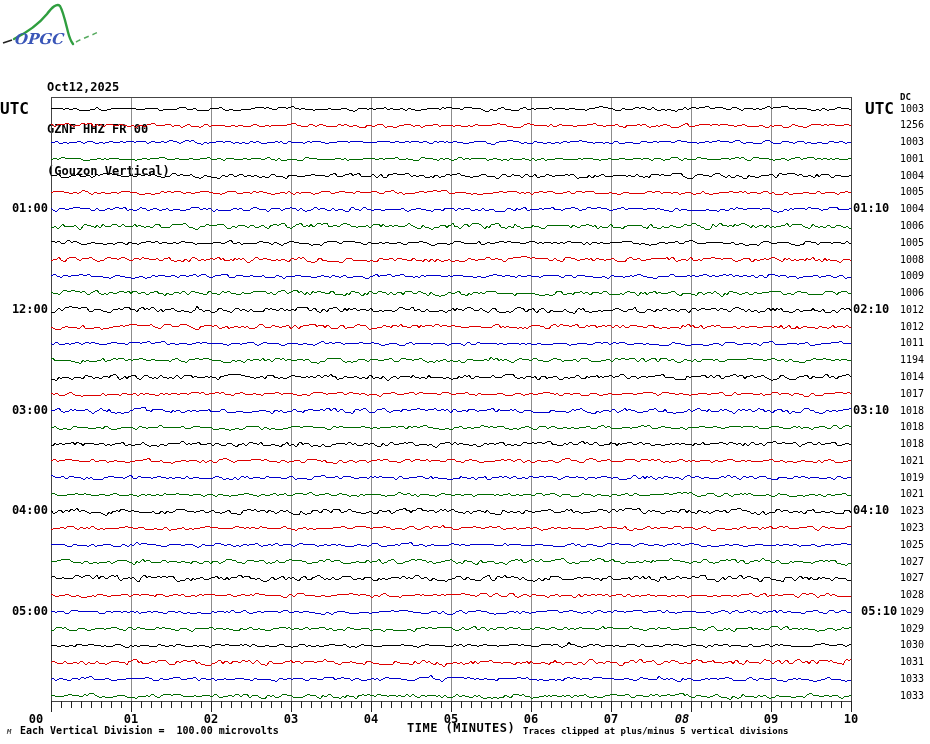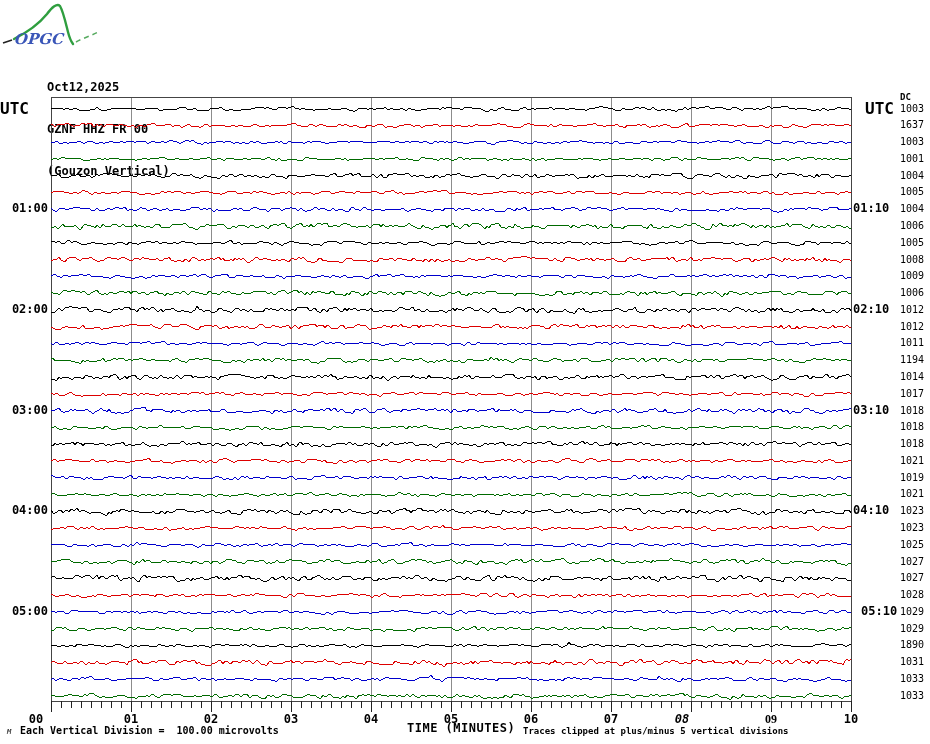--- a/index.html
+++ b/index.html
@@ -168,35 +168,35 @@
       <polyline points="51,611 53,611 55,612 57,612 59,611 61,612 63,611 65,613 67,613 69,613 71,611 73,610 75,611 77,610 79,612 81,611 83,612 85,611 87,612 89,611 91,611 93,611 95,612 97,611 99,613 101,613 103,614 105,613 107,611 109,611 111,612 113,612 115,611 117,612 119,611 121,612 123,612 125,611 127,612 129,613 131,611 133,611 135,613 137,611 139,613 141,613 143,612 145,613 147,612 149,611 151,612 153,612 155,611 157,611 159,613 161,612 163,613 165,614 167,613 169,611 171,611 173,611 175,612 177,613 179,611 181,612 183,613 185,613 187,613 189,612 191,614 193,613 195,614 197,613 199,612 201,613 203,613 205,614 207,613 209,614 211,613 213,611 215,613 217,612 219,611 221,612 223,611 225,613 227,611 229,613 231,611 233,610 235,612 237,612 239,612 241,612 243,611 245,610 247,612 249,613 251,614 253,613 255,612 257,612 259,611 261,612 263,613 265,611 267,611 269,611 271,612 273,611 275,612 277,611 279,613 281,612 283,611 285,610 287,610 289,612 291,612 293,613 295,611 297,611 299,612 301,612 303,612 305,611 307,611 309,612 311,613 313,612 315,613 317,614 319,613 321,614 323,614 325,614 327,612 329,613 331,614 333,614 335,612 337,612 339,611 341,611 343,611 345,612 347,612 349,613 351,613 353,613 355,613 357,613 359,613 361,612 363,613 365,612 367,612 369,613 371,614 373,612 375,612 377,613 379,612 381,611 383,612 385,611 387,611 389,611 391,611 393,610 395,612 397,611 399,611 401,610 403,610 405,611 407,610 409,612 411,611 413,612 415,612 417,613 419,612 421,613 423,613 425,613 427,613 429,613 431,612 433,611 435,611 437,612 439,614 441,613 443,611 445,613 447,614 449,614 451,614 453,614 455,613 457,611 459,611 461,610 463,612 465,613 467,613 469,611 471,611 473,611 475,612 477,610 479,610 481,611 483,611 485,611 487,612 489,613 491,613 493,613 495,615 497,613 499,613 501,613 503,613 505,613 507,613 509,612 511,611 513,611 515,613 517,611 519,613 521,613 523,611 525,612 527,612 529,613 531,613 533,612 535,613 537,611 539,612 541,611 543,611 545,611 547,611 549,610 551,610 553,610 555,611 557,610 559,612 561,613 563,612 565,611 567,612 569,611 571,610 573,611 575,611 577,612 579,612 581,613 583,613 585,612 587,612 589,611 591,613 593,613 595,611 597,611 599,610 601,611 603,612 605,612 607,612 609,611 611,612 613,612 615,610 617,611 619,611 621,612 623,611 625,613 627,611 629,611 631,612 633,611 635,610 637,610 639,610 641,610 643,612 645,612 647,613 649,611 651,611 653,611 655,612 657,611 659,610 661,611 663,613 665,612 667,610 669,612 671,612 673,612 675,613 677,613 679,612 681,613 683,611 685,611 687,611 689,611 691,612 693,611 695,611 697,613 699,612 701,613 703,612 705,613 707,611 709,611 711,613 713,614 715,612 717,613 719,611 721,611 723,610 725,611 727,611 729,613 731,613 733,611 735,611 737,610 739,612 741,612 743,613 745,611 747,611 749,610 751,612 753,612 755,611 757,612 759,613 761,614 763,612 765,611 767,613 769,611 771,611 773,611 775,610 777,613 779,611 781,610 783,612 785,612 787,612 789,611 791,612 793,612 795,612 797,613 799,612 801,613 803,614 805,613 807,611 809,611 811,612 813,611 815,610 817,610 819,612 821,612 823,613 825,613 827,613 829,611 831,610 833,610 835,612 837,613 839,612 841,611 843,610 845,610 847,612 849,612 851,612" fill="none" stroke="#0000cc" stroke-width="1"></polyline>
       <polyline points="51,630 53,631 55,629 57,627 59,627 61,627 63,629 65,627 67,629 69,630 71,631 73,630 75,630 77,630 79,628 81,628 83,628 85,629 87,630 89,630 91,630 93,629 95,629 97,628 99,628 101,628 103,628 105,630 107,628 109,628 111,628 113,627 115,627 117,628 119,629 121,629 123,630 125,631 127,629 129,627 131,627 133,629 135,630 137,628 139,627 141,629 143,628 145,629 147,629 149,630 151,629 153,629 155,629 157,627 159,628 161,629 163,627 165,628 167,628 169,628 171,629 173,629 175,630 177,630 179,630 181,628 183,629 185,628 187,629 189,630 191,631 193,631 195,629 197,628 199,628 201,628 203,629 205,628 207,628 209,628 211,627 213,628 215,630 217,628 219,628 221,628 223,629 225,630 227,628 229,629 231,629 233,630 235,631 237,630 239,631 241,628 243,629 245,630 247,629 249,628 251,627 253,629 255,629 257,630 259,628 261,630 263,629 265,630 267,631 269,630 271,630 273,629 275,628 277,628 279,628 281,627 283,627 285,627 287,629 289,627 291,629 293,630 295,628 297,628 299,629 301,629 303,629 305,628 307,627 309,629 311,629 313,628 315,629 317,628 319,628 321,627 323,627 325,628 327,630 329,629 331,628 333,630 335,630 337,630 339,629 341,629 343,630 345,630 347,628 349,627 351,629 353,628 355,630 357,629 359,629 361,629 363,628 365,628 367,628 369,629 371,631 373,630 375,629 377,629 379,629 381,630 383,631 385,631 387,629 389,629 391,629 393,630 395,630 397,630 399,631 401,630 403,630 405,631 407,630 409,629 411,630 413,631 415,631 417,628 419,628 421,628 423,627 425,628 427,629 429,627 431,627 433,629 435,628 437,628 439,627 441,627 443,628 445,627 447,627 449,627 451,627 453,629 455,630 457,630 459,630 461,629 463,627 465,629 467,630 469,629 471,628 473,627 475,626 477,629 479,630 481,628 483,627 485,628 487,630 489,630 491,628 493,629 495,630 497,628 499,627 501,628 503,627 505,629 507,629 509,628 511,627 513,628 515,628 517,629 519,627 521,629 523,629 525,629 527,629 529,630 531,628 533,630 535,628 537,627 539,627 541,629 543,628 545,629 547,629 549,629 551,628 553,627 555,628 557,629 559,630 561,629 563,629 565,627 567,628 569,630 571,628 573,628 575,630 577,628 579,628 581,627 583,629 585,628 587,629 589,628 591,628 593,628 595,629 597,629 599,629 601,628 603,626 605,629 607,628 609,627 611,627 613,628 615,629 617,628 619,629 621,628 623,629 625,628 627,628 629,628 631,626 633,628 635,628 637,628 639,629 641,629 643,630 645,630 647,630 649,629 651,628 653,628 655,629 657,629 659,627 661,629 663,628 665,629 667,628 669,627 671,629 673,630 675,629 677,630 679,629 681,628 683,628 685,629 687,628 689,628 691,627 693,627 695,627 697,629 699,630 701,629 703,630 705,630 707,629 709,627 711,627 713,626 715,628 717,630 719,630 721,630 723,630 725,628 727,630 729,628 731,630 733,631 735,631 737,628 739,629 741,628 743,629 745,628 747,629 749,627 751,627 753,630 755,628 757,628 759,630 761,629 763,628 765,630 767,629 769,629 771,627 773,626 775,626 777,626 779,628 781,630 783,628 785,627 787,626 789,629 791,630 793,628 795,629 797,628 799,630 801,628 803,630 805,628 807,628 809,630 811,629 813,629 815,630 817,631 819,631 821,630 823,630 825,630 827,629 829,628 831,628 833,629 835,630 837,630 839,629 841,629 843,627 845,629 847,628 849,628 851,627" fill="none" stroke="#006a00" stroke-width="1"></polyline>
       <polyline points="51,645 53,646 55,645 57,646 59,646 61,646 63,645 65,646 67,647 69,646 71,645 73,646 75,647 77,644 79,644 81,644 83,646 85,645 87,646 89,644 91,644 93,644 95,646 97,645 99,645 101,646 103,647 105,645 107,647 109,646 111,646 113,646 115,645 117,644 119,644 121,645 123,646 125,647 127,647 129,647 131,645 133,647 135,645 137,646 139,647 141,645 143,645 145,645 147,645 149,646 151,647 153,646 155,646 157,646 159,644 161,645 163,645 165,646 167,646 169,646 171,645 173,646 175,646 177,644 179,644 181,645 183,645 185,646 187,646 189,646 191,646 193,646 195,645 197,646 199,646 201,645 203,645 205,646 207,646 209,647 211,647 213,645 215,645 217,644 219,644 221,645 223,645 225,645 227,644 229,645 231,645 233,645 235,645 237,645 239,646 241,644 243,646 245,644 247,645 249,646 251,646 253,644 255,645 257,646 259,646 261,646 263,647 265,646 267,645 269,646 271,646 273,646 275,646 277,646 279,645 281,644 283,644 285,646 287,647 289,646 291,647 293,647 295,646 297,647 299,645 301,644 303,644 305,645 307,647 309,645 311,646 313,646 315,647 317,645 319,646 321,646 323,647 325,645 327,646 329,645 331,644 333,644 335,645 337,645 339,645 341,646 343,645 345,644 347,646 349,647 351,647 353,646 355,647 357,647 359,646 361,645 363,644 365,646 367,645 369,646 371,645 373,646 375,646 377,647 379,646 381,647 383,645 385,645 387,646 389,645 391,646 393,645 395,645 397,645 399,646 401,645 403,644 405,646 407,645 409,646 411,645 413,646 415,646 417,647 419,647 421,646 423,645 425,645 427,644 429,645 431,645 433,645 435,645 437,645 439,645 441,646 443,645 445,646 447,646 449,646 451,647 453,646 455,644 457,646 459,645 461,644 463,646 465,646 467,645 469,644 471,645 473,645 475,645 477,646 479,646 481,645 483,645 485,644 487,645 489,645 491,645 493,646 495,645 497,646 499,646 501,645 503,646 505,645 507,645 509,645 511,644 513,645 515,644 517,644 519,646 521,645 523,644 525,646 527,645 529,645 531,646 533,646 535,646 537,647 539,646 541,645 543,644 545,645 547,644 549,644 551,645 553,645 555,644 557,644 559,646 561,647 563,647 565,646 567,645 569,642 571,645 573,644 575,645 577,646 579,646 581,647 583,647 585,646 587,646 589,645 591,644 593,645 595,645 597,644 599,645 601,646 603,646 605,646 607,645 609,645 611,645 613,646 615,646 617,645 619,646 621,646 623,646 625,647 627,645 629,644 631,644 633,644 635,645 637,646 639,647 641,645 643,644 645,646 647,646 649,646 651,647 653,646 655,645 657,645 659,646 661,646 663,646 665,645 667,644 669,644 671,645 673,645 675,644 677,644 679,645 681,645 683,646 685,646 687,646 689,645 691,645 693,644 695,644 697,646 699,645 701,645 703,646 705,647 707,647 709,645 711,646 713,646 715,644 717,644 719,646 721,645 723,645 725,644 727,644 729,646 731,646 733,645 735,645 737,646 739,645 741,646 743,646 745,646 747,647 749,645 751,644 753,646 755,646 757,647 759,646 761,646 763,645 765,645 767,644 769,645 771,647 773,646 775,645 777,644 779,646 781,644 783,645 785,646 787,645 789,645 791,646 793,646 795,646 797,646 799,646 801,646 803,647 805,646 807,646 809,647 811,646 813,646 815,645 817,644 819,644 821,644 823,643 825,644 827,644 829,645 831,645 833,646 835,645 837,645 839,644 841,644 843,645 845,646 847,646 849,645 851,644" fill="none" stroke="#000000" stroke-width="1"></polyline>
       <polyline points="51,663 53,661 55,662 57,663 59,663 61,663 63,663 65,661 67,663 69,664 71,663 73,663 75,662 77,663 79,663 81,661 83,662 85,664 87,664 89,662 91,664 93,663 95,663 97,661 99,663 101,663 103,663 105,664 107,664 109,663 111,662 113,661 115,662 117,661 119,662 121,663 123,662 125,663 127,665 129,661 131,661 133,660 135,659 137,660 139,663 141,661 143,664 145,663 147,664 149,663 151,662 153,661 155,662 157,662 159,660 161,661 163,660 165,660 167,662 169,664 171,664 173,664 175,664 177,661 179,662 181,662 183,661 185,660 187,661 189,661 191,661 193,660 195,661 197,664 199,662 201,664 203,664 205,665 207,666 209,665 211,665 213,663 215,663 217,662 219,660 221,661 223,664 225,661 227,661 229,663 231,664 233,661 235,662 237,661 239,663 241,662 243,660 245,661 247,662 249,660 251,662 253,664 255,662 257,660 259,662 261,664 263,664 265,665 267,665 269,662 271,661 273,663 275,663 277,663 279,664 281,663 283,663 285,662 287,661 289,662 291,660 293,663 295,662 297,661 299,661 301,663 303,663 305,661 307,662 309,661 311,662 313,661 315,663 317,662 319,661 321,662 323,661 325,659 327,661 329,661 331,661 333,661 335,663 337,663 339,665 341,664 343,662 345,663 347,662 349,663 351,661 353,663 355,662 357,664 359,663 361,663 363,664 365,664 367,661 369,661 371,662 373,663 375,664 377,663 379,664 381,664 383,665 385,664 387,664 389,664 391,664 393,664 395,661 397,662 399,662 401,664 403,663 405,664 407,663 409,664 411,665 413,664 415,661 417,663 419,664 421,662 423,660 425,661 427,663 429,661 431,663 433,664 435,665 437,662 439,664 441,664 443,666 445,666 447,663 449,664 451,663 453,663 455,662 457,663 459,664 461,662 463,664 465,664 467,663 469,663 471,661 473,664 475,661 477,663 479,663 481,661 483,662 485,661 487,662 489,661 491,660 493,662 495,662 497,663 499,662 501,663 503,663 505,662 507,663 509,662 511,663 513,664 515,665 517,662 519,662 521,664 523,662 525,663 527,661 529,664 531,661 533,663 535,664 537,663 539,663 541,663 543,662 545,663 547,663 549,665 551,662 553,663 555,660 557,663 559,662 561,663 563,665 565,663 567,662 569,662 571,662 573,664 575,664 577,664 579,662 581,662 583,664 585,664 587,662 589,660 591,659 593,660 595,662 597,664 599,662 601,662 603,663 605,663 607,661 609,661 611,663 613,662 615,662 617,663 619,665 621,665 623,665 625,662 627,662 629,662 631,660 633,660 635,662 637,662 639,660 641,659 643,662 645,663 647,661 649,661 651,662 653,660 655,662 657,664 659,665 661,664 663,663 665,661 667,661 669,663 671,661 673,660 675,661 677,661 679,663 681,663 683,664 685,662 687,663 689,664 691,663 693,660 695,661 697,659 699,661 701,660 703,663 705,662 707,662 709,661 711,662 713,660 715,663 717,662 719,662 721,662 723,664 725,662 727,663 729,661 731,661 733,664 735,661 737,660 739,663 741,663 743,665 745,663 747,660 749,662 751,663 753,662 755,663 757,662 759,663 761,663 763,661 765,659 767,661 769,660 771,662 773,664 775,662 777,661 779,660 781,663 783,663 785,661 787,660 789,663 791,663 793,663 795,661 797,660 799,659 801,661 803,663 805,662 807,661 809,664 811,661 813,660 815,662 817,664 819,661 821,660 823,660 825,661 827,660 829,662 831,660 833,662 835,662 837,663 839,663 841,663 843,665 845,661 847,659 849,661 851,659" fill="none" stroke="#dd0000" stroke-width="1"></polyline>
       <polyline points="51,680 53,678 55,680 57,680 59,679 61,678 63,679 65,679 67,680 69,680 71,680 73,678 75,678 77,678 79,680 81,678 83,677 85,679 87,677 89,677 91,676 93,678 95,680 97,679 99,679 101,680 103,679 105,679 107,678 109,679 111,680 113,680 115,681 117,680 119,679 121,679 123,679 125,680 127,678 129,678 131,678 133,678 135,678 137,678 139,679 141,678 143,678 145,678 147,677 149,678 151,678 153,680 155,680 157,680 159,680 161,678 163,679 165,679 167,679 169,679 171,678 173,678 175,677 177,678 179,677 181,679 183,679 185,679 187,679 189,678 191,678 193,678 195,677 197,679 199,681 201,679 203,678 205,678 207,680 209,679 211,679 213,678 215,680 217,680 219,679 221,679 223,680 225,678 227,680 229,679 231,679 233,679 235,679 237,678 239,678 241,679 243,678 245,680 247,679 249,679 251,681 253,680 255,678 257,679 259,680 261,679 263,680 265,679 267,680 269,679 271,680 273,680 275,681 277,681 279,679 281,678 283,679 285,680 287,679 289,678 291,679 293,679 295,678 297,678 299,679 301,678 303,679 305,680 307,680 309,680 311,678 313,679 315,678 317,679 319,680 321,679 323,679 325,677 327,677 329,677 331,677 333,677 335,680 337,679 339,678 341,678 343,677 345,679 347,678 349,678 351,680 353,680 355,679 357,678 359,679 361,680 363,680 365,680 367,680 369,679 371,679 373,678 375,680 377,678 379,680 381,680 383,679 385,678 387,677 389,678 391,679 393,678 395,679 397,678 399,678 401,679 403,680 405,679 407,680 409,680 411,680 413,680 415,680 417,679 419,678 421,677 423,677 425,677 427,677 429,677 431,675 433,678 435,679 437,680 439,679 441,681 443,681 445,679 447,678 449,677 451,677 453,677 455,677 457,677 459,678 461,677 463,677 465,679 467,678 469,677 471,679 473,678 475,680 477,678 479,679 481,679 483,680 485,678 487,679 489,680 491,679 493,679 495,680 497,681 499,678 501,678 503,678 505,678 507,678 509,679 511,678 513,679 515,678 517,678 519,677 521,678 523,678 525,679 527,677 529,679 531,679 533,680 535,679 537,680 539,680 541,679 543,680 545,680 547,680 549,680 551,679 553,679 555,680 557,680 559,679 561,680 563,681 565,678 567,678 569,677 571,679 573,678 575,677 577,679 579,678 581,680 583,678 585,678 587,678 589,679 591,680 593,678 595,677 597,677 599,678 601,677 603,679 605,678 607,678 609,679 611,678 613,678 615,680 617,679 619,680 621,679 623,680 625,678 627,678 629,679 631,679 633,680 635,680 637,680 639,679 641,677 643,678 645,679 647,678 649,680 651,679 653,679 655,680 657,679 659,676 661,678 663,679 665,680 667,678 669,680 671,678 673,679 675,680 677,681 679,681 681,681 683,678 685,680 687,679 689,678 691,679 693,680 695,680 697,680 699,680 701,680 703,679 705,679 707,678 709,680 711,678 713,679 715,678 717,679 719,679 721,678 723,678 725,678 727,677 729,678 731,678 733,680 735,680 737,680 739,680 741,680 743,680 745,681 747,679 749,678 751,677 753,679 755,679 757,681 759,679 761,678 763,678 765,680 767,679 769,680 771,678 773,679 775,678 777,680 779,681 781,680 783,681 785,681 787,681 789,679 791,680 793,679 795,678 797,680 799,678 801,679 803,679 805,680 807,679 809,680 811,680 813,681 815,681 817,681 819,680 821,680 823,679 825,679 827,678 829,677 831,679 833,679 835,679 837,680 839,679 841,680 843,680 845,681 847,681 849,680 851,681" fill="none" stroke="#0000cc" stroke-width="1"></polyline>
       <polyline points="51,696 53,695 55,696 57,696 59,697 61,696 63,697 65,695 67,696 69,694 71,694 73,696 75,695 77,695 79,696 81,696 83,696 85,694 87,696 89,694 91,693 93,693 95,695 97,696 99,697 101,698 103,696 105,697 107,697 109,697 111,697 113,697 115,696 117,696 119,695 121,696 123,695 125,696 127,697 129,697 131,698 133,697 135,698 137,698 139,696 141,697 143,696 145,697 147,695 149,697 151,695 153,694 155,696 157,697 159,698 161,696 163,695 165,694 167,694 169,694 171,695 173,695 175,694 177,694 179,694 181,695 183,696 185,696 187,696 189,696 191,696 193,697 195,695 197,697 199,696 201,697 203,695 205,695 207,695 209,695 211,697 213,696 215,694 217,695 219,697 221,697 223,697 225,696 227,697 229,695 231,695 233,697 235,695 237,694 239,695 241,697 243,695 245,694 247,694 249,697 251,697 253,695 255,696 257,695 259,697 261,698 263,698 265,699 267,696 269,695 271,697 273,695 275,697 277,697 279,697 281,696 283,694 285,694 287,695 289,696 291,695 293,697 295,698 297,697 299,698 301,697 303,697 305,696 307,695 309,694 311,696 313,695 315,695 317,697 319,698 321,698 323,695 325,697 327,696 329,694 331,695 333,697 335,697 337,697 339,698 341,698 343,696 345,698 347,695 349,696 351,697 353,696 355,698 357,698 359,695 361,696 363,694 365,696 367,695 369,694 371,696 373,695 375,697 377,695 379,694 381,695 383,695 385,695 387,696 389,696 391,695 393,696 395,695 397,697 399,695 401,696 403,697 405,696 407,694 409,696 411,696 413,694 415,696 417,697 419,698 421,696 423,695 425,696 427,696 429,695 431,696 433,695 435,695 437,697 439,695 441,697 443,697 445,695 447,697 449,697 451,697 453,697 455,696 457,694 459,696 461,697 463,695 465,696 467,696 469,697 471,698 473,697 475,695 477,697 479,695 481,697 483,698 485,698 487,698 489,697 491,698 493,698 495,697 497,698 499,698 501,697 503,698 505,695 507,696 509,697 511,698 513,695 515,694 517,694 519,695 521,696 523,694 525,696 527,697 529,696 531,698 533,698 535,697 537,697 539,697 541,696 543,697 545,695 547,697 549,695 551,697 553,695 555,695 557,696 559,696 561,697 563,695 565,697 567,695 569,695 571,697 573,697 575,695 577,696 579,696 581,695 583,696 585,694 587,696 589,697 591,697 593,698 595,696 597,697 599,697 601,698 603,697 605,696 607,695 609,696 611,694 613,695 615,694 617,695 619,695 621,695 623,695 625,695 627,694 629,695 631,697 633,697 635,697 637,695 639,696 641,695 643,696 645,696 647,696 649,696 651,694 653,696 655,695 657,694 659,696 661,696 663,695 665,696 667,695 669,694 671,696 673,695 675,695 677,694 679,694 681,693 683,693 685,696 687,694 689,696 691,697 693,698 695,697 697,695 699,695 701,696 703,696 705,696 707,697 709,698 711,696 713,696 715,695 717,694 719,696 721,697 723,697 725,697 727,698 729,699 731,699 733,696 735,697 737,698 739,698 741,697 743,694 745,696 747,696 749,696 751,696 753,696 755,698 757,697 759,695 761,697 763,696 765,695 767,697 769,698 771,698 773,697 775,697 777,695 779,696 781,696 783,696 785,696 787,697 789,696 791,697 793,697 795,698 797,696 799,697 801,696 803,697 805,697 807,695 809,694 811,693 813,695 815,696 817,695 819,696 821,696 823,697 825,695 827,695 829,696 831,697 833,695 835,696 837,695 839,697 841,698 843,698 845,696 847,697 849,696 851,695" fill="none" stroke="#006a00" stroke-width="1"></polyline>
     </svg>
 
   <div id="left-labels">
       <span class="abs timelabel left-lab" style="left:0px;top:202px;">01:00</span>
-      <span class="abs timelabel left-lab" style="left:0px;top:303px;">02:00</span>
+      <span class="abs timelabel left-lab" style="left:0px;top:303px;">12:00</span>
       <span class="abs timelabel left-lab" style="left:0px;top:404px;">03:00</span>
       <span class="abs timelabel left-lab" style="left:0px;top:504px;">04:00</span>
       <span class="abs timelabel left-lab" style="left:0px;top:605px;">05:00</span>
     </div>
   <div id="right-labels">
       <span class="abs timelabel" style="left:853px;top:202px;">01:10</span>
       <span class="abs timelabel" style="left:853px;top:303px;">02:10</span>
       <span class="abs timelabel" style="left:853px;top:404px;">03:10</span>
       <span class="abs timelabel" style="left:853px;top:504px;">04:10</span>
       <span class="abs timelabel" style="left:853px;top:605px;padding-left:8px;">05:10</span>
     </div>
   <div id="dc-values">
       <span class="abs dcval" style="left:900px;top:104px;">1003</span>
-      <span class="abs dcval" style="left:900px;top:120px;">1637</span>
+      <span class="abs dcval" style="left:900px;top:120px;">1256</span>
       <span class="abs dcval" style="left:900px;top:137px;">1003</span>
       <span class="abs dcval" style="left:900px;top:154px;">1001</span>
       <span class="abs dcval" style="left:900px;top:171px;">1004</span>
       <span class="abs dcval" style="left:900px;top:187px;">1005</span>
       <span class="abs dcval" style="left:900px;top:204px;">1004</span>
       <span class="abs dcval" style="left:900px;top:221px;">1006</span>
       <span class="abs dcval" style="left:900px;top:238px;">1005</span>
       <span class="abs dcval" style="left:900px;top:255px;">1008</span>
       <span class="abs dcval" style="left:900px;top:271px;">1009</span>
       <span class="abs dcval" style="left:900px;top:288px;">1006</span>
@@ -213,36 +213,36 @@
       <span class="abs dcval" style="left:900px;top:473px;">1019</span>
       <span class="abs dcval" style="left:900px;top:489px;">1021</span>
       <span class="abs dcval" style="left:900px;top:506px;">1023</span>
       <span class="abs dcval" style="left:900px;top:523px;">1023</span>
       <span class="abs dcval" style="left:900px;top:540px;">1025</span>
       <span class="abs dcval" style="left:900px;top:557px;">1027</span>
       <span class="abs dcval" style="left:900px;top:573px;">1027</span>
       <span class="abs dcval" style="left:900px;top:590px;">1028</span>
       <span class="abs dcval" style="left:900px;top:607px;">1029</span>
       <span class="abs dcval" style="left:900px;top:624px;">1029</span>
-      <span class="abs dcval" style="left:900px;top:640px;">1890</span>
+      <span class="abs dcval" style="left:900px;top:640px;">1030</span>
       <span class="abs dcval" style="left:900px;top:657px;">1031</span>
       <span class="abs dcval" style="left:900px;top:674px;">1033</span>
       <span class="abs dcval" style="left:900px;top:691px;">1033</span>
     </div>
   <div id="x-labels">
       <span class="abs xtick" style="left:19px;top:712px;">00</span>
       <span class="abs xtick" style="left:114px;top:712px;">01</span>
       <span class="abs xtick" style="left:194px;top:712px;">02</span>
       <span class="abs xtick" style="left:274px;top:712px;">03</span>
       <span class="abs xtick" style="left:354px;top:712px;">04</span>
       <span class="abs xtick" style="left:434px;top:712px;">05</span>
       <span class="abs xtick" style="left:514px;top:712px;">06</span>
       <span class="abs xtick" style="left:594px;top:712px;">07</span>
       <span class="abs xtick" style="left:665px;top:712px;font-style:italic;">08</span>
-      <span class="abs xtick" style="left:754px;top:712px;font-family:Liberation Serif, serif;">09</span>
+      <span class="abs xtick" style="left:754px;top:712px;">09</span>
       <span class="abs xtick" style="left:834px;top:712px;">10</span>
     </div>
 
   <span class="abs wm" style="left:7px;top:728px;">M</span>
   <span class="abs fnote" style="left:20px;top:725px;">Each Vertical Division =  100.00 microvolts</span>
   <span class="abs xaxis-title" style="left:407px;top:721px;">TIME (MINUTES)</span>
   <span class="abs fnote-sm" style="left:523px;top:726px;">Traces clipped at plus/minus 5 vertical divisions</span>
 </div>
 
 </body></html>

